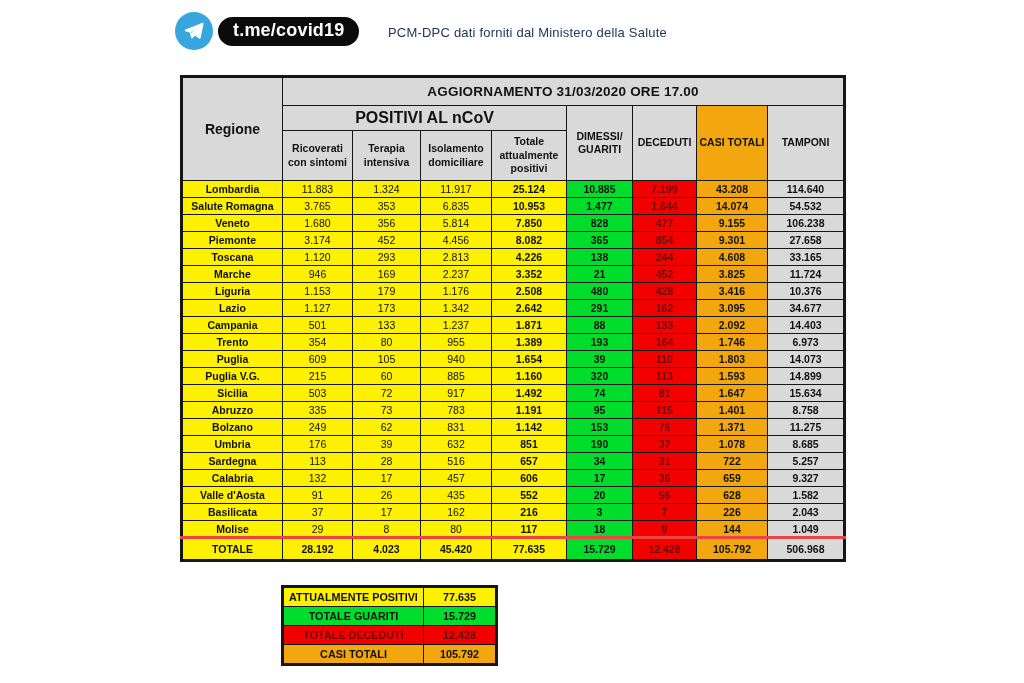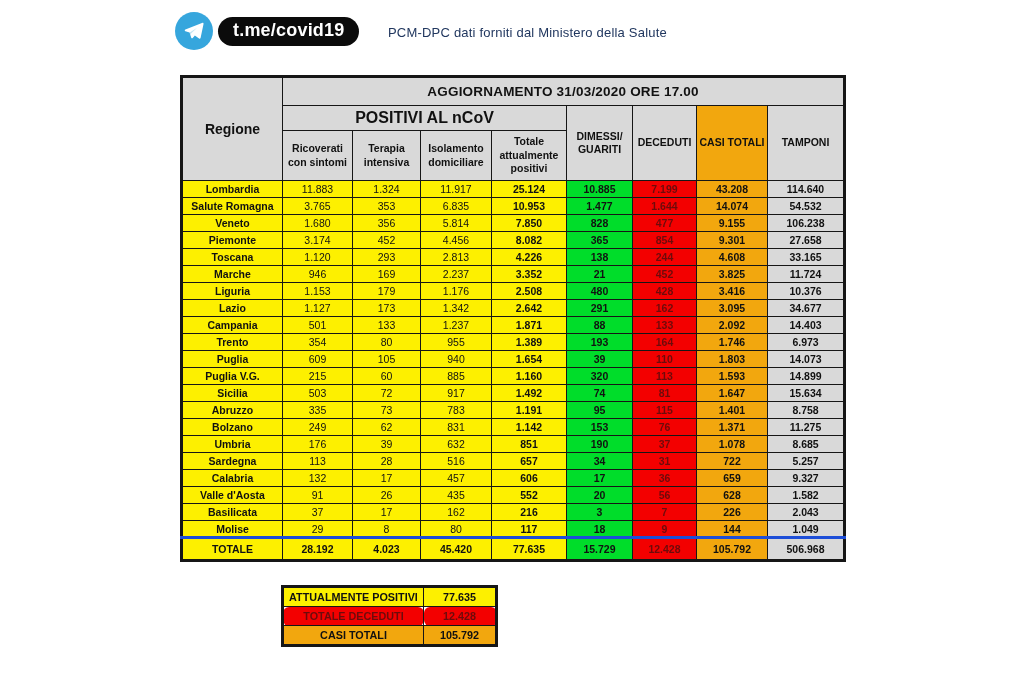--- a/index.html
+++ b/index.html
@@ -44,36 +44,36 @@
 
   .main-table tbody tr { height:17px; }
   .main-table tbody td { font-size:10.5px; }
   .cell-region { background:var(--yellow); font-weight:bold; font-size:10.8px; }
   .cell-yellow { background:var(--yellow); }
   .cell-strong { font-weight:bold; }
   .cell-green  { background:var(--green);  font-weight:bold; }
   .cell-red    { background:var(--red);    font-weight:bold; color:var(--dark-red-text); }
   .cell-orange { background:var(--orange); font-weight:bold; }
   .cell-gray   { background:var(--cell-gray); font-weight:bold; }
-  .total-row td { border-top:3px solid #1d4ed8; font-weight:bold; font-size:11px; height:20px; }
+  .total-row td { border-top:3px solid #ef4444; font-weight:bold; font-size:11px; height:20px; }
 
   .casi-hdr { background:var(--orange); }
 
   
   .summary-table {
     position:absolute; left:281px; top:585px; width:214px;
     border:3px solid #161616;
   }
   .summary-table td {
     border:1.5px solid #161616; height:18px; text-align:center; vertical-align:middle;
     font-size:10.8px; font-weight:bold; padding:0 0;
   }
   .s-yellow td { background:var(--yellow); }
   .s-green  td { background:var(--green); }
-  .s-red    td { background:var(--red); color:var(--dark-red-text);border-radius:6px; }
+  .s-red    td { background:var(--red); color:var(--dark-red-text); }
   .s-orange td { background:var(--orange); }
 </style>
 </head>
 <body>
 
 <div class="brand-row">
   <div class="tg-circle">
     <svg viewBox="0 0 24 24" aria-hidden="true">
       <path fill="#ffffff" d="M21.4 3.1 2.6 10.4c-.9.35-.88 1.6.03 1.9l4.6 1.45 1.75 5.6c.23.74 1.17.93 1.67.34l2.3-2.73 4.55 3.35c.62.46 1.5.12 1.66-.64L22.4 4.3c.18-.83-.62-1.5-1-1.2z"></path>
       <path fill="#c8e5f2" d="M7.25 13.7l1.1 3.6.5-2.6 6.6-6.2-8.2 5.2z"></path>
@@ -363,20 +363,24 @@
 <table class="summary-table">
   <colgroup>
       <col style="width:141px">
       <col style="width:73px">
     </colgroup>
   <tbody>
     <tr class="s-yellow">
       <td>ATTUALMENTE POSITIVI</td>
       <td>77.635</td>
     </tr>
+    <tr class="s-green">
+      <td>TOTALE GUARITI</td>
+      <td>15.729</td>
+    </tr>
     <tr class="s-red">
       <td>TOTALE DECEDUTI</td>
       <td>12.428</td>
     </tr>
     <tr class="s-orange">
       <td>CASI TOTALI</td>
       <td>105.792</td>
     </tr>
   </tbody>
 </table>

